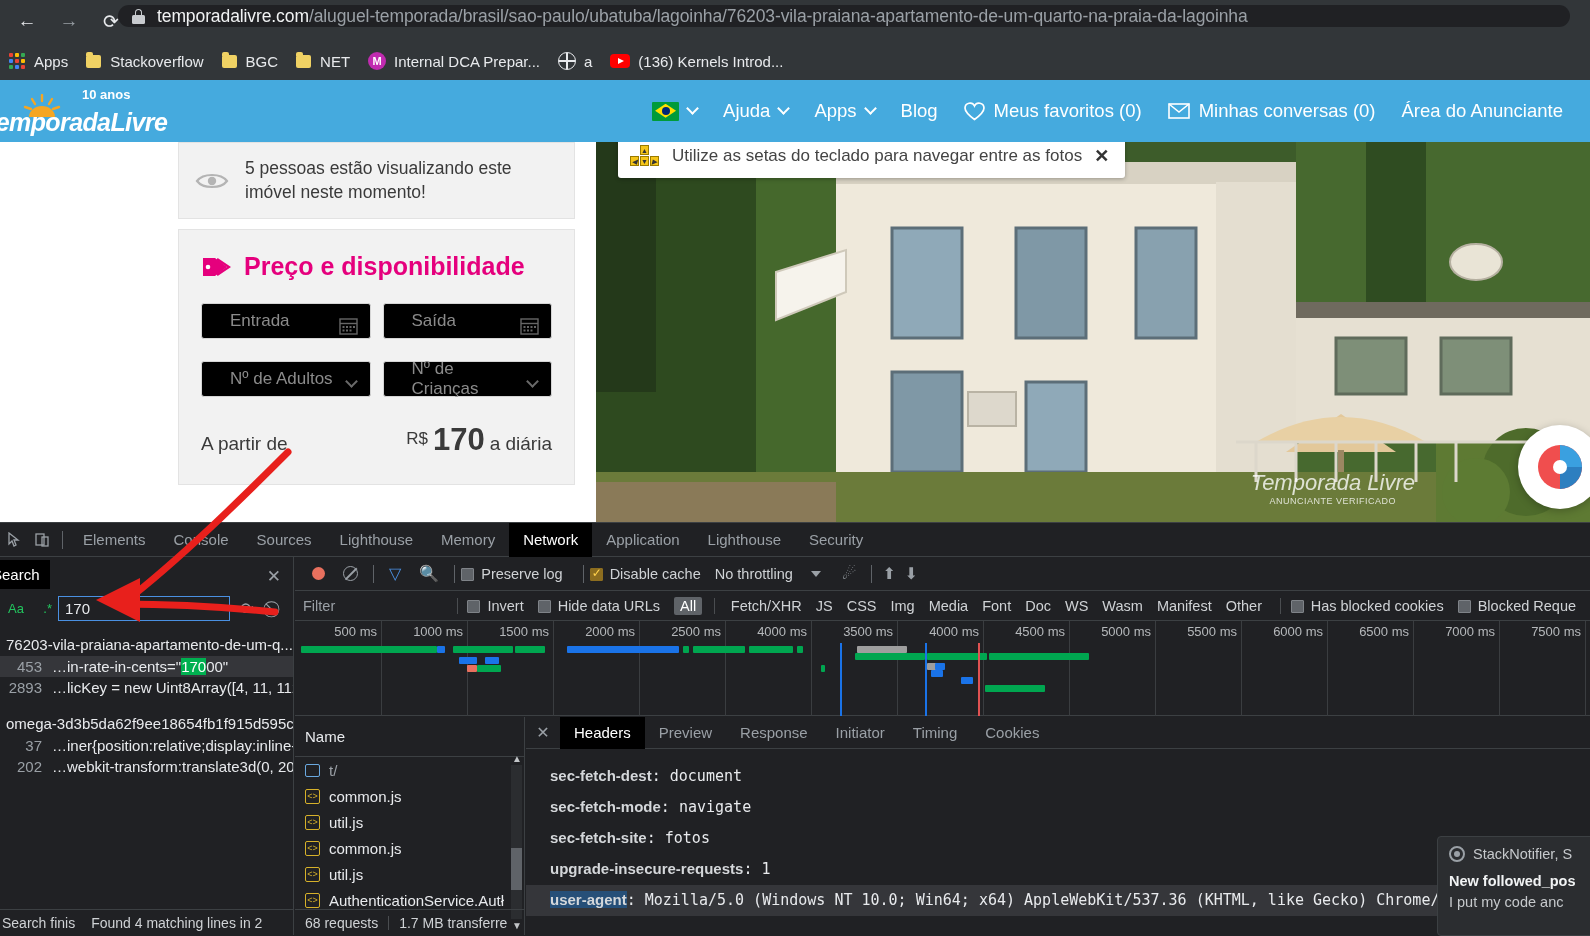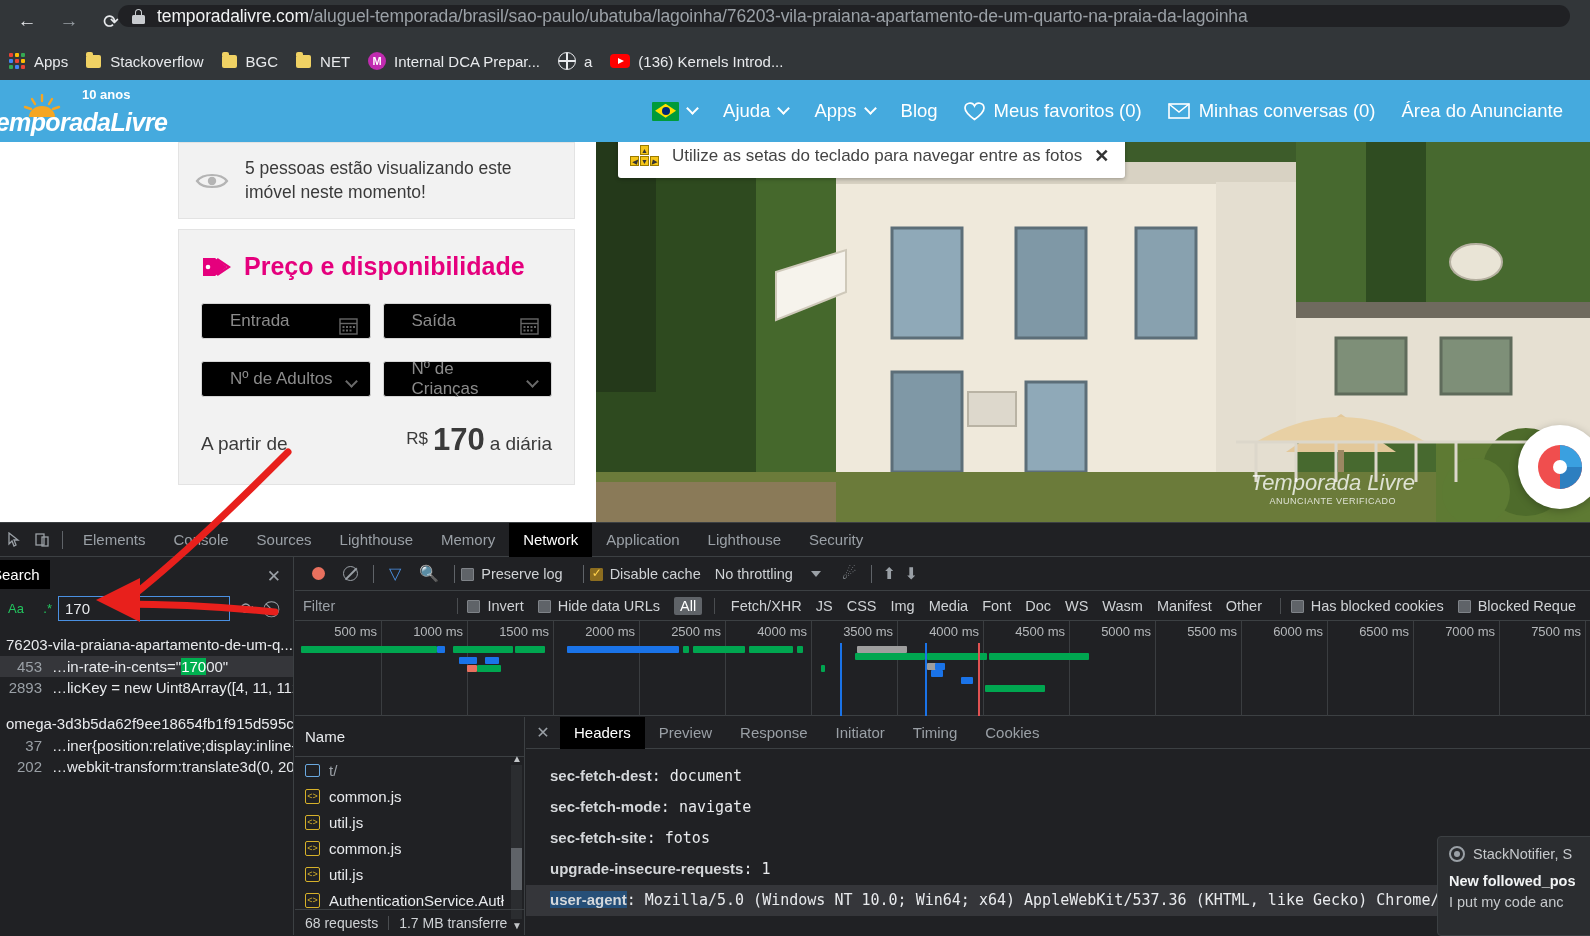--- a/index.html
+++ b/index.html
@@ -513,20 +513,24 @@
       <div class="res-file" style="margin-top:14px">omega-3d3b5da62f9ee18654fb1f915d595c...</div>
       <div class="res-line">
         <span class="res-no">37</span>
         <span>…iner{position:relative;display:inline-bl…</span>
       </div>
       <div class="res-line">
         <span class="res-no">202</span>
         <span>…webkit-transform:translate3d(0, 20p…</span>
       </div>
     </div>
+    <div class="srch-status">
+      <span>Search finis</span>
+      <span>Found 4 matching lines in 2</span>
+    </div>
   </div>
 
   <div class="dt-net">
 
     <div class="net-toolbar">
       <span class="rec-dot"></span>
       <span class="clear-ico"></span>
       <span class="dt-sep"></span>
       <span class="funnel">▽</span>
       <span class="magnif">🔍</span>

